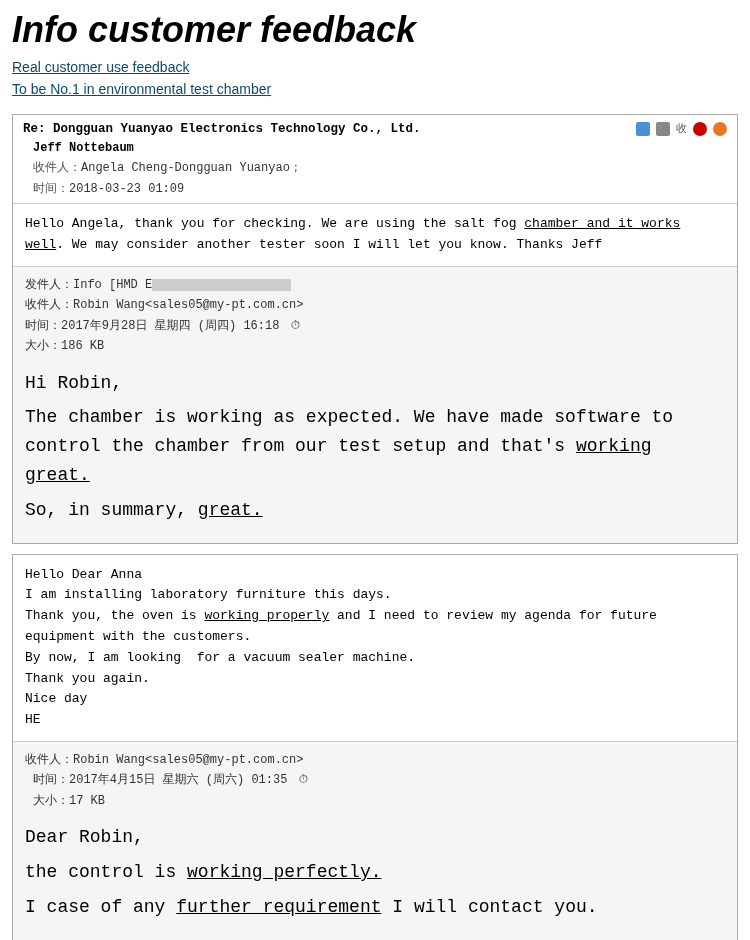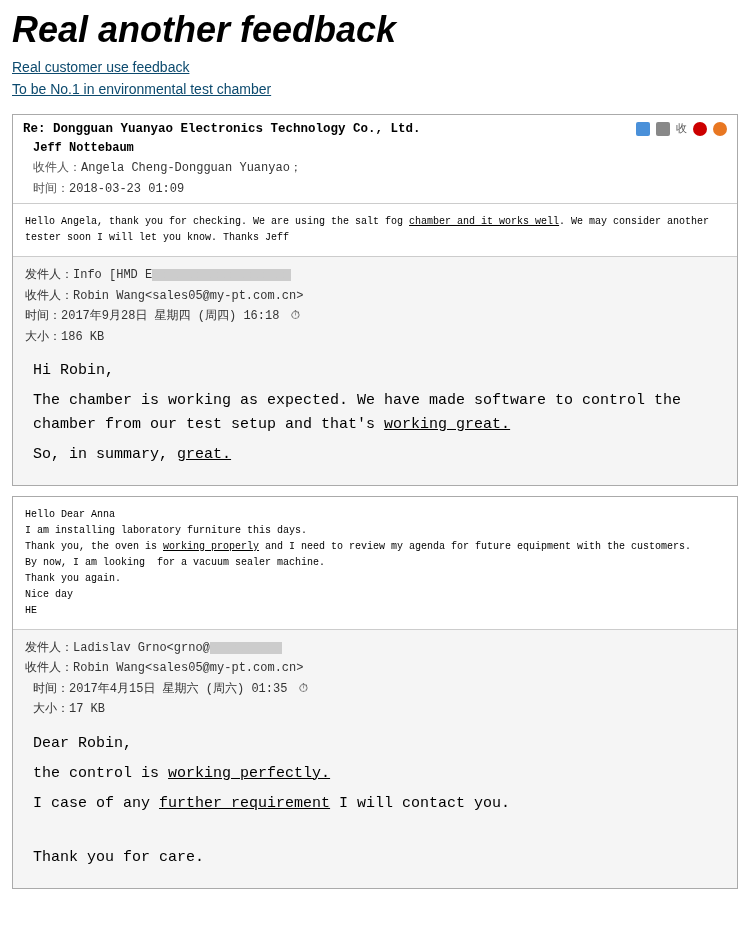--- a/index.html
+++ b/index.html
@@ -72,53 +72,52 @@
     .email-meta {
       padding: 2px 10px;
       font-size: 12px;
       color: #333;
     }
     .email-meta span.label {
       color: #555;
     }
     .email-body {
       padding: 10px 12px;
-      font-size: 10px;
+      font-size: 13px;
       line-height: 1.6;
       color: #000;
     }
     .underline { text-decoration: underline; }
     .quoted-section {
       background: #f5f5f5;
       border-top: 1px solid #ccc;
       padding: 8px 12px;
       font-size: 12px;
       color: #333;
     }
     .quoted-meta {
       margin-bottom: 6px;
     }
     .quoted-meta div {
       line-height: 1.7;
     }
     .quoted-body {
       padding: 6px 0 4px 0;
-      font-size: 15px;
+      font-size: 18px;
       color: #000;
       line-height: 1.6;
-      margin-left: 8px;
     }
     .quoted-body p {
       margin-bottom: 6px;
     }
   </style>
 </head>
 <body>
 
-<h1 class="page-title">Real another feedback</h1>
+<h1 class="page-title">Info customer feedback</h1>
 <div class="page-subtitle">
   <div>Real customer use feedback</div>
   <div>To be No.1 in environmental test chamber</div>
 </div>
 
 <div class="email-block">
   <div class="email-header">
     <div class="email-header-top">
       <span class="email-subject">Re: Dongguan Yuanyao Electronics Technology Co., Ltd.</span>
       <div class="email-icons">
@@ -174,23 +173,20 @@
     <p>I am installing laboratory furniture this days.</p>
     <p>Thank you, the oven is <span class="underline">working properly</span> and I need to review my agenda for future equipment with the customers.</p>
     <p>By now, I am looking &nbsp;for a vacuum sealer machine.</p>
     <p>Thank you again.</p>
     <p>Nice day</p>
     <p>HE</p>
   </div>
   <div class="quoted-section">
     <div class="quoted-meta">
       <div>
-        <span>发件人：</span><span>Ladislav Grno&lt;grno@</span><span style="background:#ccc;color:#ccc;font-size:11px;">■■■■■■■■■■■</span>
-      </div>
-      <div>
         <span>收件人：</span><span>Robin Wang&lt;sales05@my-pt.com.cn&gt;</span>
       </div>
       <div>
         <span style="padding-left:8px;">时间：</span><span>2017年4月15日 星期六 (周六) 01:35</span>
         <span style="margin-left:4px;">⏱</span>
       </div>
       <div>
         <span style="padding-left:8px;">大小：</span><span>17 KB</span>
       </div>
     </div>

